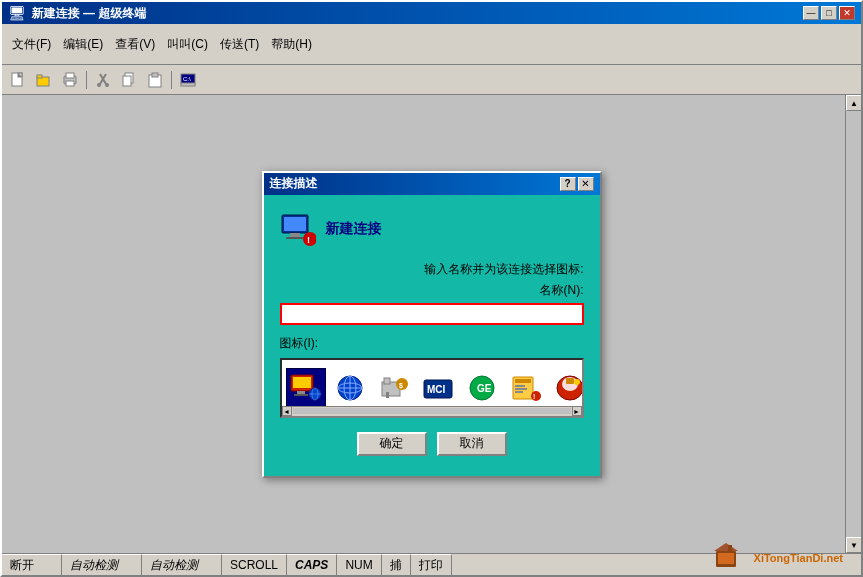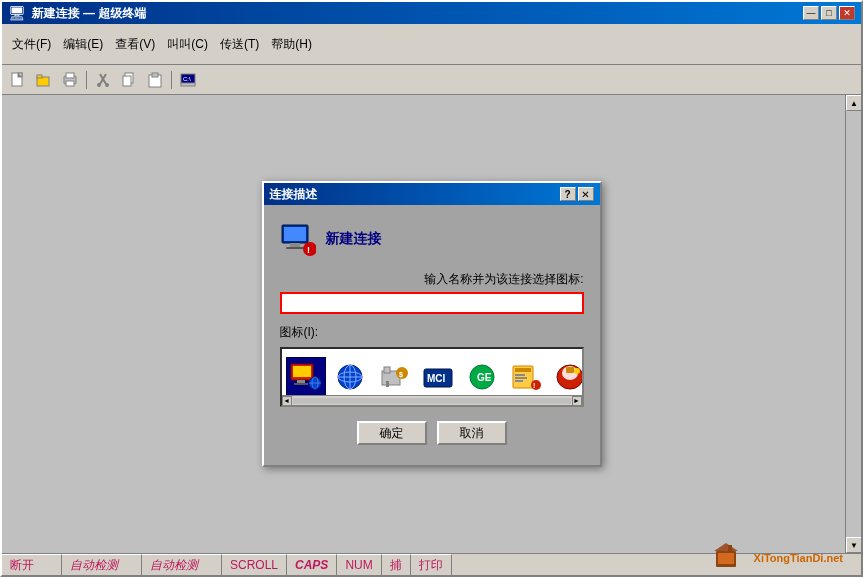--- a/index.html
+++ b/index.html
@@ -134,21 +134,21 @@
     
     .dialog-overlay {
       position: absolute;
       top: 0; left: 0; right: 0; bottom: 0;
       display: flex;
       align-items: center;
       justify-content: center;
     }
 
     .dialog {
-      background: #a3a3a3;
+      background: #14b8a6;
       border: 2px solid #ffffff;
       border-right-color: #808080;
       border-bottom-color: #808080;
       width: 340px;
       box-shadow: 2px 2px 8px rgba(0,0,0,0.4);
     }
 
     .dialog-title-bar {
       background: linear-gradient(to right, #003087, #0078d7);
       color: white;
@@ -340,21 +340,21 @@
     }
 
     .status-segment {
       border-right: 1px solid #808080;
       border-top: 1px solid #ffffff;
       padding: 0 8px;
       height: 100%;
       display: flex;
       align-items: center;
       font-size: 12px;
-      color: #be185d;
+      color: #000000;
     }
 
     .status-segment:first-child {
       min-width: 60px;
     }
 
     .status-segment.wide {
       min-width: 80px;
       font-style: italic;
     }
@@ -503,20 +503,21 @@
                   <text x="27" y="32" fill="white" font-size="9" font-weight="bold">!</text>
                 </svg>
               </div>
               <span class="dialog-header-title">新建连接</span>
             </div>
 
             
             <div class="dialog-label">输入名称并为该连接选择图标:</div>
 
             
+            <div class="dialog-label">名称(N):</div>
             <input type="text" class="dialog-input" value="" style="">
 
             
             <div class="icon-label">图标(I):</div>
 
             
             <div class="icon-list-container">
               <div class="icon-list">
                 <div class="icon-item">
                   <svg width="32" height="28" viewBox="0 0 32 28">

